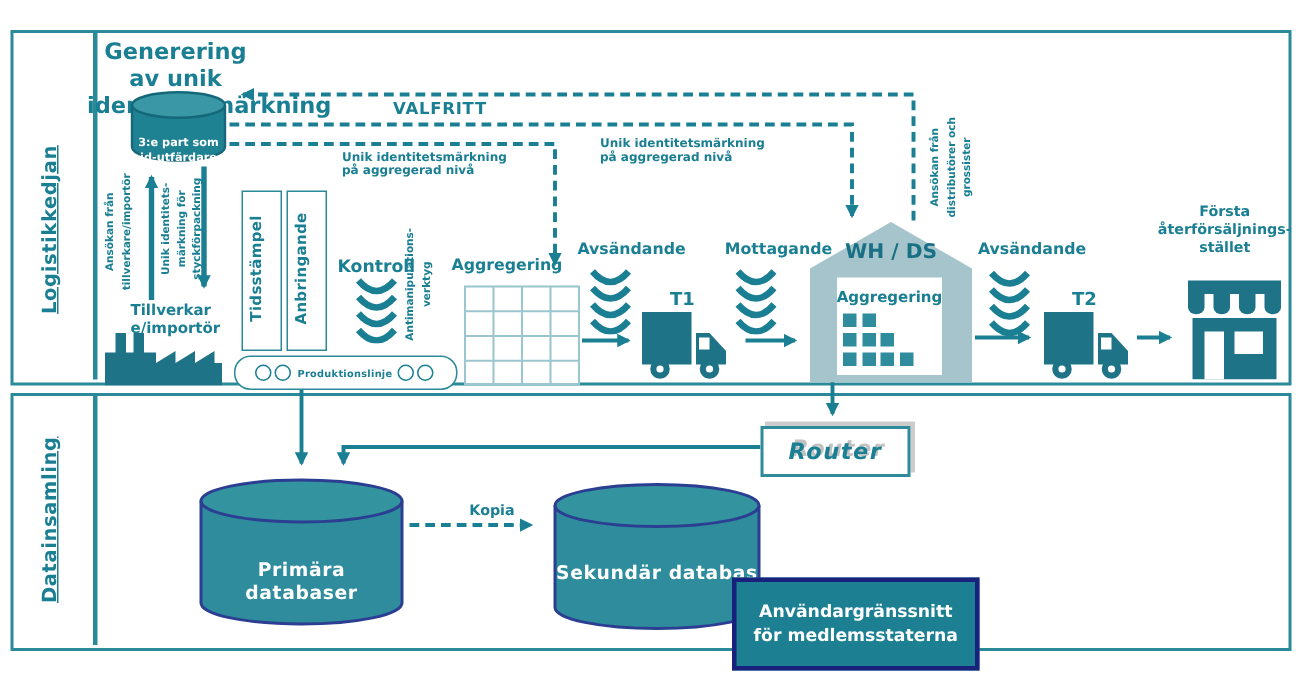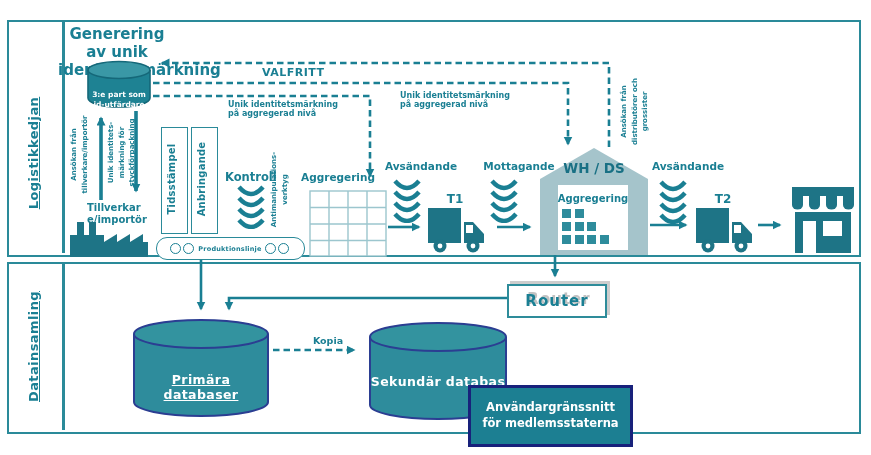--- a/index.html
+++ b/index.html
@@ -25,25 +25,25 @@
   .cyl-label{position:absolute;color:#fff;font-weight:bold;text-align:center;z-index:4;margin-top:14px;}
   .sq{width:9px;height:9px;background:#2E8C9C;}
   .sqrow{position:absolute;display:flex;gap:3.5px;z-index:4;}
   #connectors{position:absolute;left:0;top:0;z-index:2;pointer-events:none;}
   .icon-svg{position:absolute;z-index:3;}
   #router-box{
     position:absolute;background:#fff;border:2.5px solid #2E8C9A;z-index:4;
     display:flex;align-items:center;justify-content:center;
     box-shadow:3px -3px 0 #cdcdcd;
   }
-  #router-box span{color:#1A7F93;font-weight:bold;font-size:15px;letter-spacing:1px;text-shadow:2px -2px 0 #c2c2c2;}
+  #router-box span{color:#1A7F93;font-weight:bold;font-size:15px;letter-spacing:1px;text-shadow:2px -2px 0 #c2c2c2;font-style:italic;}
   #ui-box{
     position:absolute;background:#1C7F92;border:3px solid #18217B;z-index:5;
     display:flex;align-items:center;justify-content:center;text-align:center;
-    color:#fff;font-weight:bold;font-size:11.5px;line-height:1.35;padding:2px 6px;box-sizing:border-box;
+    color:#fff;font-weight:bold;font-size:11.5px;line-height:1.35;padding:2px 6px;box-sizing:border-box;margin-left:20px;
   }
 </style>
 </head>
 <body>
 
 <div id="canvas">
 
   <div class="frame" style="left:7px;top:20px;width:850px;height:233px;"></div>
   <div class="frame" style="left:7px;top:262px;width:850px;height:168px;"></div>
   <div class="col-divider" style="left:62px;top:22px;height:231px;"></div>
@@ -191,40 +191,41 @@
   <svg class="icon-svg" style="left:695px;top:206px;" width="60" height="47" viewBox="0 0 60 47">
     <rect x="1" y="2" width="33" height="35" fill="#1E7486"></rect>
     <path d="M37,16 h9 l11,12 v9 h-20 z" fill="#1E7486"></path>
     <rect x="39" y="19" width="7" height="8" fill="#fff"></rect>
     <circle cx="13" cy="40" r="6.5" fill="#1E7486"></circle>
       <circle cx="13" cy="40" r="2.4" fill="#fff"></circle>
     <circle cx="46" cy="40" r="6.5" fill="#1E7486"></circle>
       <circle cx="46" cy="40" r="2.4" fill="#fff"></circle>
   </svg>
 
+  <div class="lbl ctr" style="left:764px;top:136px;width:105px;font-size:9.5px;line-height:1.25;">Första återförsäljnings-stället</div>
   <svg class="icon-svg" style="left:788px;top:186px;" width="70" height="67" viewBox="0 0 70 67">
     <rect x="4" y="1" width="62" height="9" fill="#1E7486"></rect>
     <path d="M4,10 h11 v9 a5.5,4.5 0 0 1 -11,0 z" fill="#1E7486"></path>
     <path d="M21,10 h11 v9 a5.5,4.5 0 0 1 -11,0 z" fill="#1E7486"></path>
     <path d="M38,10 h11 v9 a5.5,4.5 0 0 1 -11,0 z" fill="#1E7486"></path>
     <path d="M55,10 h11 v9 a5.5,4.5 0 0 1 -11,0 z" fill="#1E7486"></path>
     <rect x="7" y="26" width="56" height="41" fill="#1E7486"></rect>
     <rect x="15" y="35" width="13" height="32" fill="#fff"></rect>
     <rect x="35" y="35" width="19" height="15" fill="#fff"></rect>
   </svg>
 
   <div id="router-box" style="left:507px;top:284px;width:96px;height:30px;">
     <span>Router</span>
   </div>
 
   <svg class="icon-svg" style="left:132px;top:318px;" width="138" height="100" viewBox="0 0 138 100">
     <path d="M2,16 V84 A67,14 0 0 0 136,84 V16" fill="#2E8C9C" stroke="#2B3E92" stroke-width="2"></path>
     <ellipse cx="69" cy="16" rx="67" ry="14" fill="#33939F" stroke="#2B3E92" stroke-width="2"></ellipse>
   </svg>
-  <div class="cyl-label" style="left:132px;top:358px;width:138px;font-size:12.5px;letter-spacing:.4px;text-decoration:underline;">Primära databaser</div>
+  <div class="cyl-label" style="left:132px;top:358px;width:138px;font-size:12.5px;letter-spacing:.4px;">Primära databaser</div>
 
   <div class="lbl ctr" style="left:298px;top:335px;width:60px;font-size:9.5px;">Kopia</div>
 
   <svg class="icon-svg" style="left:368px;top:321px;" width="140" height="100" viewBox="0 0 140 100">
     <path d="M2,16 V84 A68,14 0 0 0 138,84 V16" fill="#2E8C9C" stroke="#2B3E92" stroke-width="2"></path>
     <ellipse cx="70" cy="16" rx="68" ry="14" fill="#33939F" stroke="#2B3E92" stroke-width="2"></ellipse>
   </svg>
   <div class="cyl-label" style="left:368px;top:360px;width:140px;font-size:12.5px;letter-spacing:.4px;">Sekundär databas</div>
 
   <div id="ui-box" style="left:468px;top:385px;width:165px;height:62px;">

